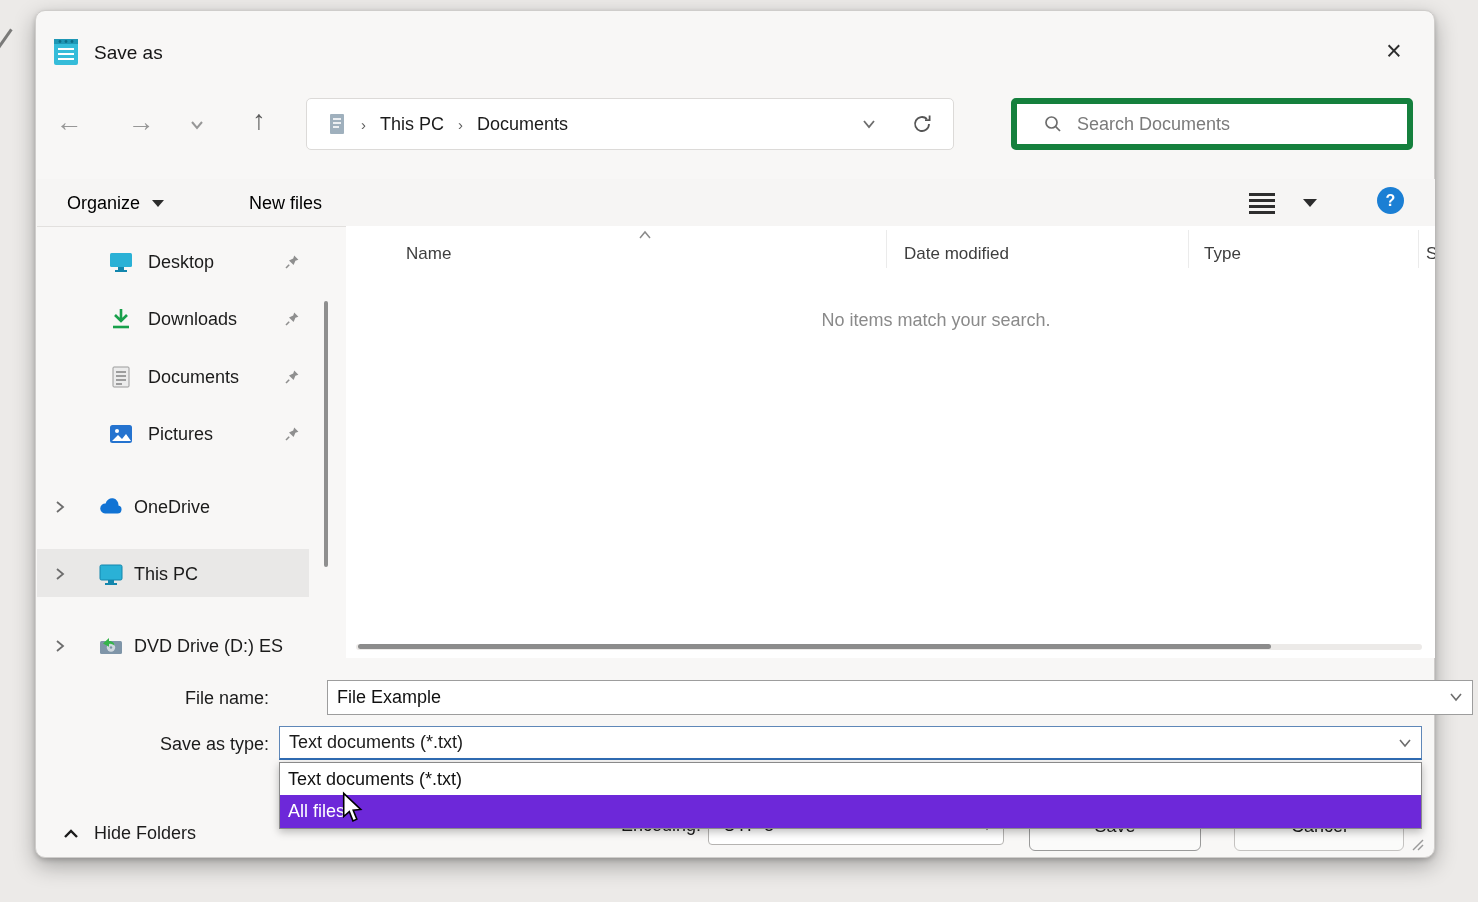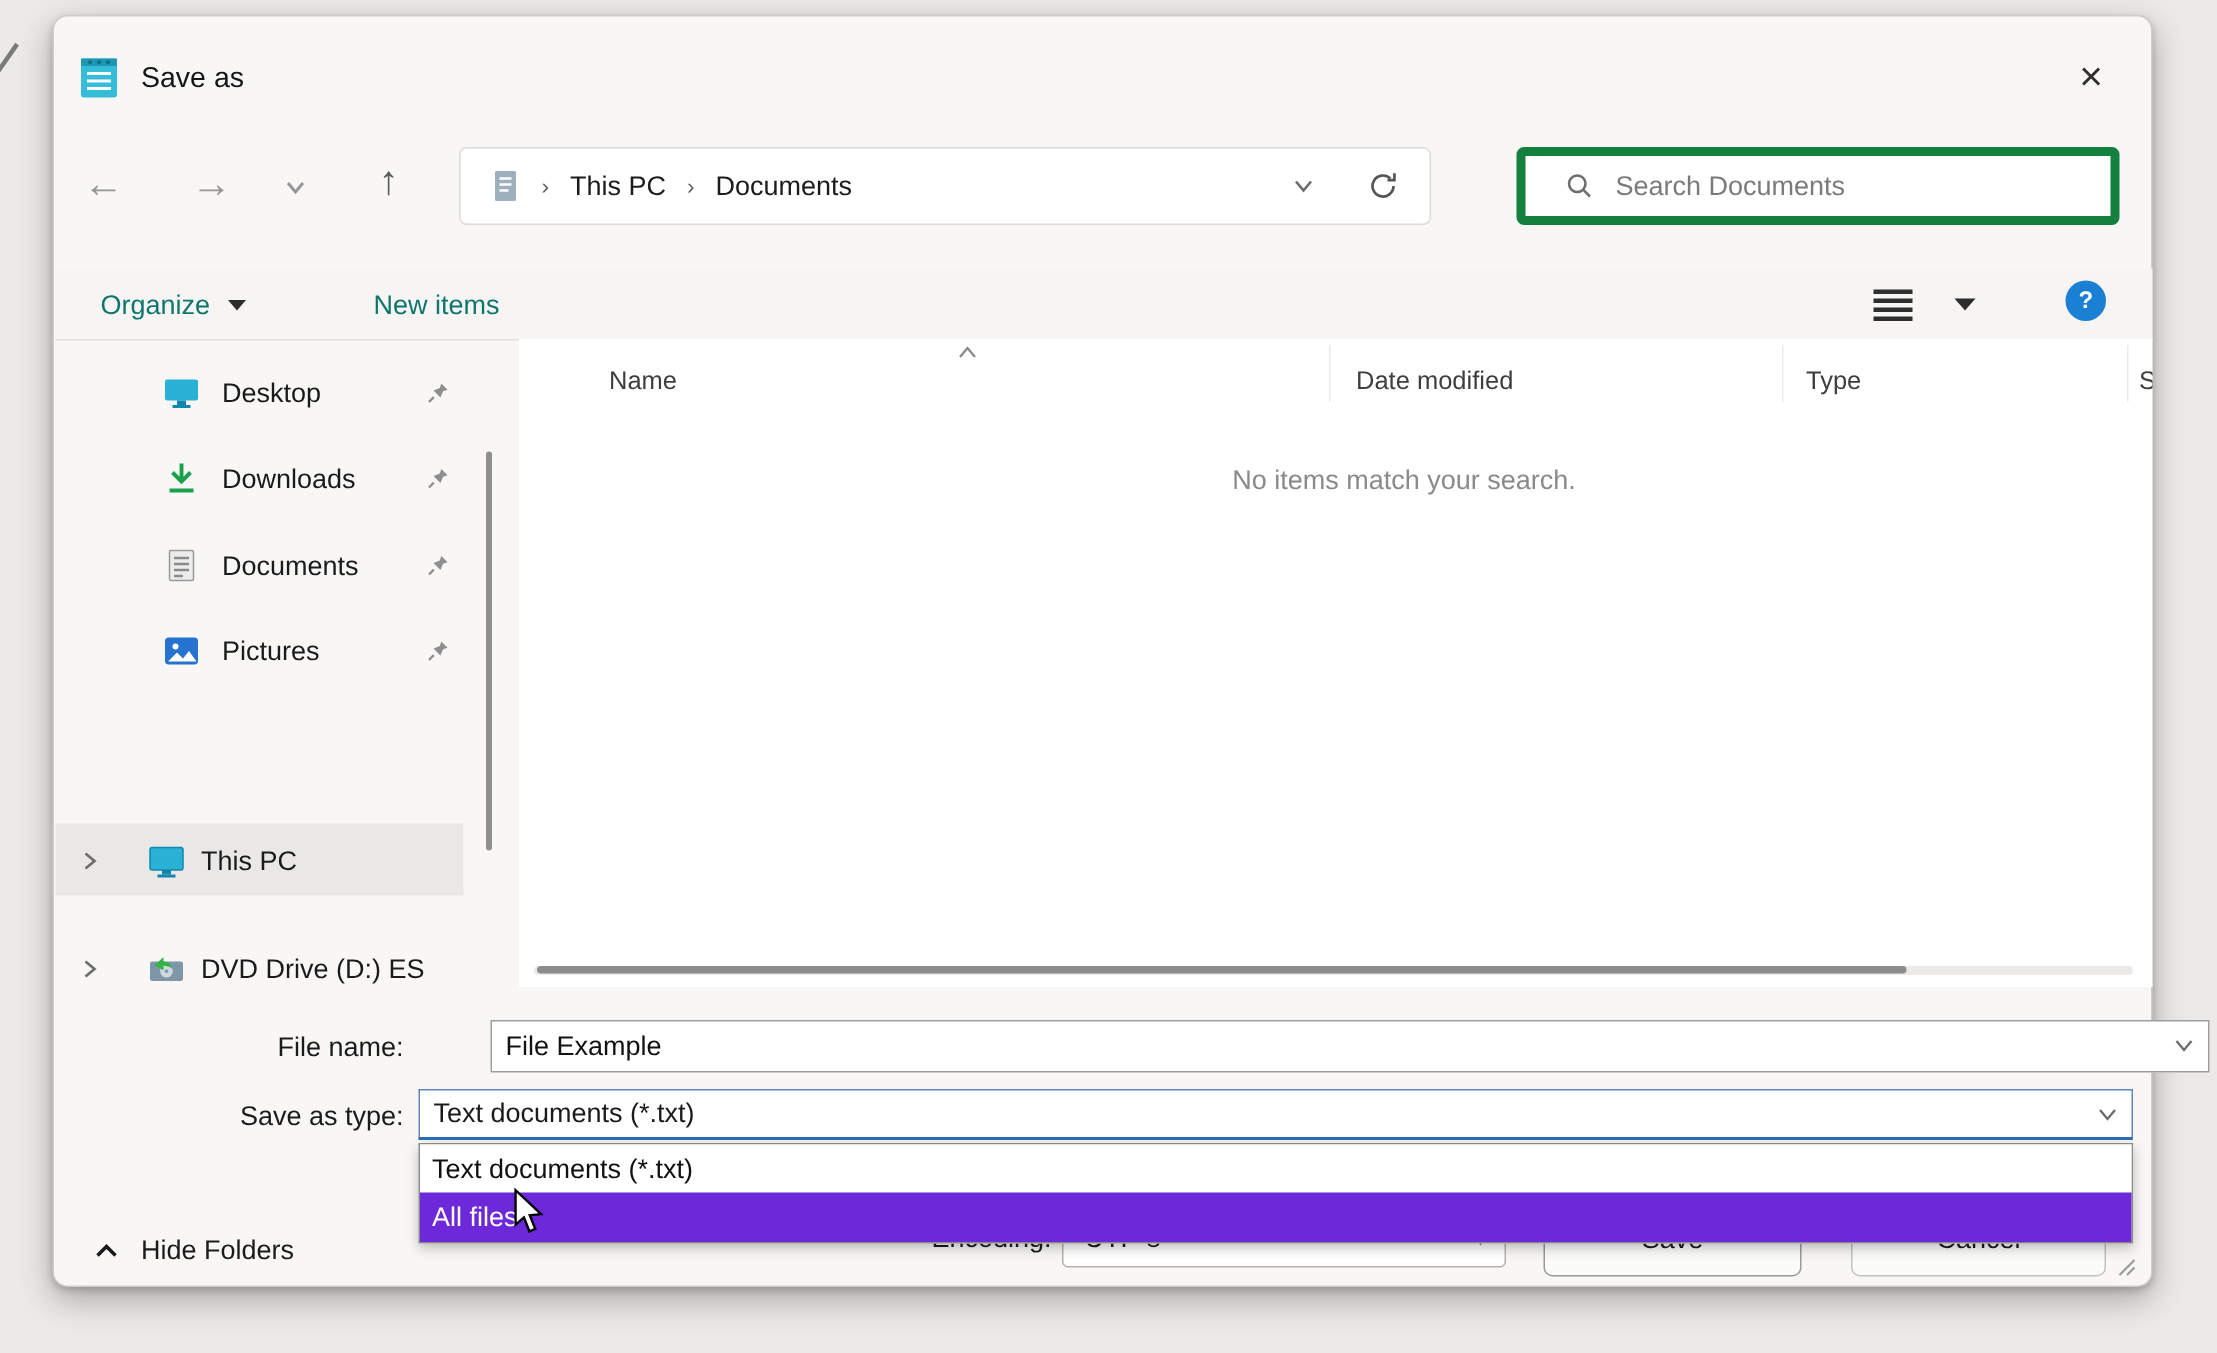--- a/index.html
+++ b/index.html
@@ -36,21 +36,21 @@
   .search-box { position:absolute; left:975px; top:87px; width:402px; height:52px;
     background:#fff; border:6px solid #15803d; border-radius:5px; display:flex; align-items:center; }
   .search-box input { border:none; outline:none; flex:1; font-size:18px; font-family:"Liberation Sans",sans-serif;
     background:transparent; color:#1b1b1b; margin-left:14px; }
   .search-box input::placeholder { color:#7b7b7b; }
   .search-glyph { margin-left:26px; }
 
   
   .toolbar { position:absolute; left:1px; top:168px; width:1398px; height:48px;
     background:#f6f5f4; border-bottom:1px solid #e2e0de; }
-  .tb-item { position:absolute; top:10px; height:28px; display:flex; align-items:center; font-size:18px; color:#0f766e; cursor:pointer; }
+  .tb-item { position:absolute; top:10px; height:28px; display:flex; align-items:center; font-size:18px; color:#000000; cursor:pointer; }
   .tb-organize { left:30px; }
   .tb-newfolder { left:212px; }
   .tri-down { width:0; height:0; border-left:6px solid transparent; border-right:6px solid transparent;
     border-top:7px solid #2c2c2c; margin-left:12px; }
   .view-icon { position:absolute; left:1212px; top:14px; width:26px; cursor:pointer; }
   .view-icon div { height:3px; background:#2e2e2e; margin-bottom:3px; }
   .view-caret { position:absolute; left:1266px; top:20px; width:0; height:0;
     border-left:7px solid transparent; border-right:7px solid transparent; border-top:8px solid #2c2c2c; cursor:pointer; }
   .help-btn { position:absolute; left:1340px; top:8px; width:27px; height:27px; border-radius:50%;
     background:#1b7fd4; color:#fff; font-size:16px; font-weight:bold; text-align:center; line-height:27px; cursor:pointer; }
@@ -161,21 +161,21 @@
     </svg>
     <input placeholder="Search Documents" style="">
   </div>
 
   <div class="toolbar">
     <div class="tb-item tb-organize">
       <span>Organize</span>
       <span class="tri-down"></span>
     </div>
     <div class="tb-item tb-newfolder">
-      <span>New items</span>
+      <span>New files</span>
     </div>
     <div class="view-icon">
       <div></div>
         <div></div>
         <div></div>
         <div></div>
     </div>
     <div class="view-caret"></div>
     <div class="help-btn">?</div>
   </div>
@@ -228,20 +228,29 @@
       <circle cx="9" cy="9" r="2" fill="#fff"></circle>
       <path d="M4 19 l6-6 4 4 4-5 5 7 z" fill="#fff"></path>
     </svg>
     <span class="side-label-pinned">Pictures</span>
     <svg class="pin-glyph" width="16" height="16" viewBox="0 0 16 16">
       <path d="M10.2 1.6 L14.4 5.8 L11.4 6.8 L9.6 11 L5 6.4 L9.2 4.6 Z" fill="#8f8f8f"></path>
       <line x1="5.2" y1="10.8" x2="2" y2="14" stroke="#8f8f8f" stroke-width="1.6"></line>
     </svg>
   </div>
 
+  <div class="side-row" style="top:473px">
+    <svg class="expander" width="12" height="16" viewBox="0 0 12 16">
+      <polyline points="3,3 9,8 3,13" fill="none" stroke="#6d6d6d" stroke-width="1.8"></polyline>
+    </svg>
+    <svg class="side-icon-tree" viewBox="0 0 26 18">
+      <path d="M7 15.5 h12.5 a4 4 0 0 0 .9-7.9 A6.5 6.5 0 0 0 7.6 5.4 A4.8 4.8 0 0 0 7 15.5 z" fill="#1173d4"></path>
+    </svg>
+    <span class="side-label-tree">OneDrive</span>
+  </div>
 
   <div class="side-row" style="top:540px">
     <svg class="expander" width="12" height="16" viewBox="0 0 12 16">
       <polyline points="3,3 9,8 3,13" fill="none" stroke="#6d6d6d" stroke-width="1.8"></polyline>
     </svg>
     <svg class="side-icon-tree" viewBox="0 0 26 24">
       <rect x="2" y="3" width="22" height="15" rx="1.5" fill="#2ab1d6" stroke="#1286ad"></rect>
       <rect x="10" y="18" width="6" height="3" fill="#1286ad"></rect>
       <rect x="7" y="21" width="12" height="2" fill="#1286ad"></rect>
     </svg>

